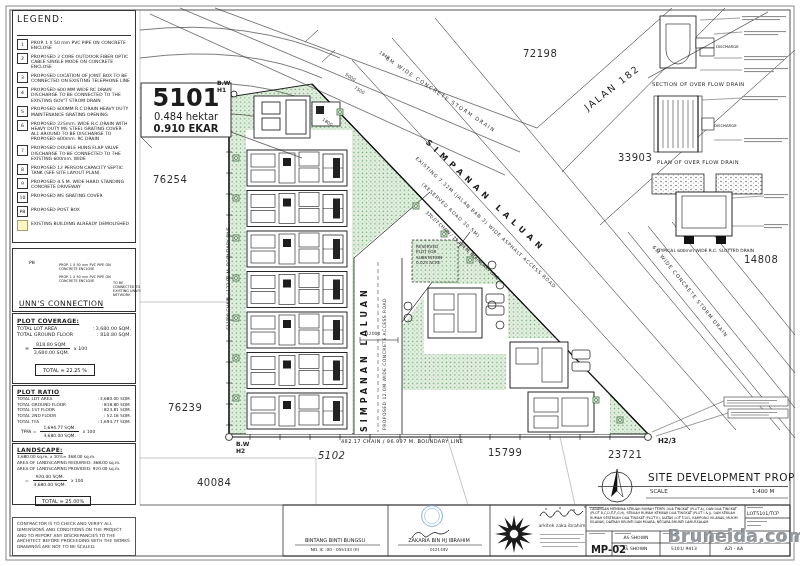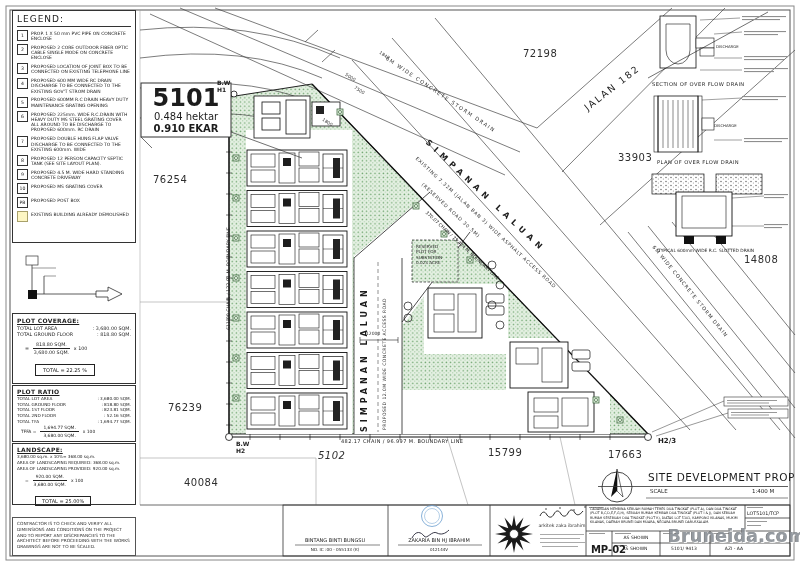--- a/index.html
+++ b/index.html
@@ -371,21 +371,21 @@
       <line x1="44" y1="276" x2="44" y2="294" stroke="#333" stroke-width="0.8"></line>
       <line x1="44" y1="276" x2="56" y2="276" stroke="#333" stroke-width="0.5"></line>
       <line x1="32" y1="268" x2="56" y2="268" stroke="#333" stroke-width="0.5"></line>
       <rect x="28" y="290" width="9" height="9" fill="#111"></rect>
       <line x1="37" y1="294" x2="96" y2="294" stroke="#333" stroke-width="0.8"></line>
       <polygon points="96,291 108,291 108,287 122,294 108,301 108,297 96,297" fill="#fff" stroke="#111" stroke-width="0.7"></polygon>
     </g>
   </svg>
 
   <div class="panel" style="top:10px;height:233px;">
-    <div style="font-size:9px;letter-spacing:1px;border-bottom:1px solid #333;margin-bottom:3px;padding-bottom:2px;">LEGEND:</div>
+    <div style="font-size:9px;letter-spacing:1px;border-bottom:1px solid #333;margin-bottom:3px;padding-bottom:11px;">LEGEND:</div>
     <div class="legend-row">
         <div class="lkey">1</div>
         <div class="ltext">PROP. 1 X 50 mm PVC PIPE ON CONCRETE ENCLOSE</div>
       </div>
     <div class="legend-row">
         <div class="lkey">2</div>
         <div class="ltext">PROPOSED 2 CORE OUTDOOR FIBER OPTIC CABLE SINGLE MODE ON CONCRETE ENCLOSE</div>
       </div>
     <div class="legend-row">
         <div class="lkey">3</div>
@@ -422,20 +422,27 @@
     <div class="legend-row">
         <div class="lkey">PB</div>
         <div class="ltext">PROPOSED POST BOX</div>
       </div>
     <div class="legend-row">
         <div class="lkey swatch"></div>
         <div class="ltext">EXISTING BUILDING ALREADY DEMOLISHED</div>
       </div>
   </div>
 
+  <div class="panel" style="top:248px;height:64px;padding:0;">
+    <div class="t" style="left:16px;top:11px;font-size:4.5px;">PB</div>
+    <div class="t" style="left:46px;top:14px;font-size:3.4px;width:70px;white-space:normal;line-height:1.2;">PROP. 1 X 50 mm PVC PIPE ON CONCRETE ENCLOSE</div>
+    <div class="t" style="left:46px;top:26px;font-size:3.4px;width:70px;white-space:normal;line-height:1.2;">PROP. 1 X 50 mm PVC PIPE ON CONCRETE ENCLOSE</div>
+    <div class="t" style="left:100px;top:32px;font-size:3.4px;width:32px;white-space:normal;line-height:1.2;">TO BE CONNECTED TO EXISTING UNN'S NETWORK</div>
+    <div class="t" style="left:6px;top:50px;font-size:7.5px;letter-spacing:.5px;text-decoration:underline;">UNN'S CONNECTION</div>
+  </div>
 
   <div class="panel" style="top:313px;height:71px;">
     <div class="ptitle">PLOT COVERAGE:</div>
     <div class="krow">
         <span class="kl">TOTAL LOT AREA</span>
         <span class="kv">:  3,680.00 SQM.</span>
       </div>
     <div class="krow">
         <span class="kl">TOTAL GROUND FLOOR</span>
         <span class="kv">:  818.80 SQM.</span>
@@ -504,24 +511,24 @@
     <div style="font-size:4.3px;line-height:1.35;color:#333;">CONTRACTOR IS TO CHECK AND VERIFY ALL DIMENSIONS AND CONDITIONS ON THE PROJECT AND TO REPORT ANY DISCREPANCIES TO THE ARCHITECT BEFORE PROCEEDING WITH THE WORKS DRAWINGS ARE NOT TO BE SCALED.</div>
   </div>
 
   <div class="t" style="left:141px;top:84px;width:90px;text-align:center;font-size:24px;font-weight:bold;">5101</div>
   <div class="t" style="left:141px;top:111px;width:90px;text-align:center;font-size:10px;">0.484 hektar</div>
   <div class="t" style="left:141px;top:123px;width:90px;text-align:center;font-size:10px;font-weight:bold;">0.910 EKAR</div>
 
   <div class="t plotnum" style="left:486px;top:48px;margin-left:37px;">72198</div>
   <div class="t plotnum" style="left:153px;top:174px;">76254</div>
   <div class="t plotnum" style="left:168px;top:402px;">76239</div>
-  <div class="t plotnum" style="left:184px;top:477px;text-align:center;">40084</div>
+  <div class="t plotnum" style="left:197px;top:477px;text-align:center;">40084</div>
   <div class="t plotnum" style="left:318px;top:450px;font-style:italic;">5102</div>
   <div class="t plotnum" style="left:488px;top:447px;">15799</div>
-  <div class="t plotnum" style="left:608px;top:449px;">17663</div>
+  <div class="t plotnum" style="left:608px;top:449px;">23721</div>
   <div class="t plotnum" style="left:618px;top:152px;">33903</div>
   <div class="t plotnum" style="left:744px;top:254px;">14808</div>
 
   <div class="t rot" style="left:582px;top:104px;font-size:9.5px;letter-spacing:2px;transform:rotate(-38deg);">JALAN 182</div>
   <div class="t rot" style="left:388px;top:55px;font-size:5.2px;letter-spacing:1.4px;transform:rotate(34deg);color:#333;">6M WIDE CONCRETE STORM DRAIN</div>
   <div class="t rot" style="left:656px;top:244px;font-size:5px;letter-spacing:1px;transform:rotate(51deg);color:#333;">6M WIDE CONCRETE STORM DRAIN</div>
   <div class="t rot" style="left:430px;top:138px;font-size:8px;font-weight:bold;letter-spacing:5px;transform:rotate(43deg);">SIMPANAN LALUAN</div>
   <div class="t rot" style="left:418px;top:156px;font-size:4.8px;letter-spacing:.8px;transform:rotate(43deg);color:#333;">EXISTING 7.32M (JALAN BAN 3) WIDE ASPHALT ACCESS ROAD</div>
   <div class="t rot" style="left:424px;top:182px;font-size:4.8px;letter-spacing:.8px;transform:rotate(43deg);color:#333;">(RESERVED ROAD 30.5M)</div>
   <div class="t rot" style="left:428px;top:210px;font-size:4.6px;transform:rotate(43deg);color:#222;">370.07 CHAIN / 75.434 M. BOUNDARY LINE</div>

